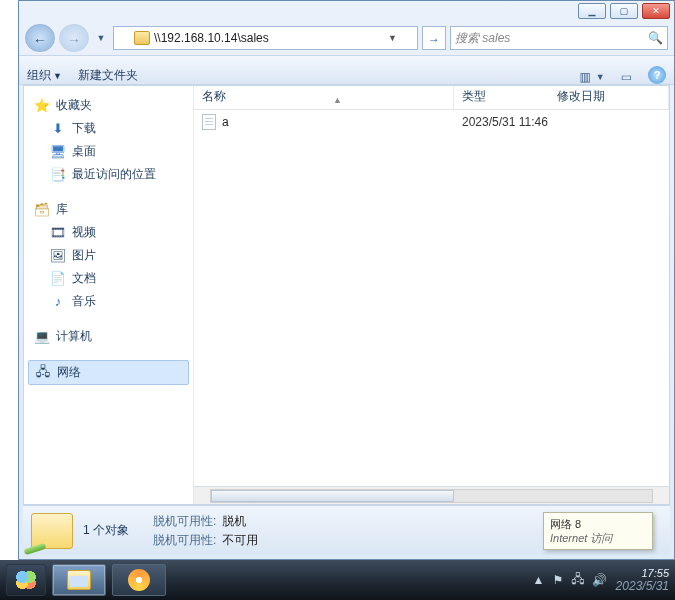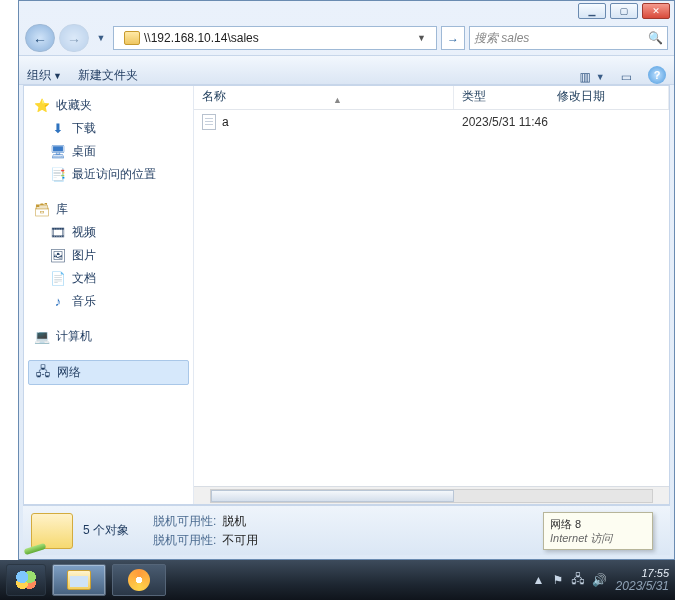--- a/index.html
+++ b/index.html
@@ -4,25 +4,25 @@
 <style>
   * { box-sizing: border-box; margin: 0; padding: 0; font-family: "Microsoft YaHei", "Segoe UI", Tahoma, sans-serif; }
   body { width: 675px; height: 600px; background: #fff; overflow: hidden; position: relative; }
   .window { position: absolute; left: 18px; top: 0; width: 657px; height: 560px; border: 1px solid #6a8bb1; background: linear-gradient(#eaf1fb,#dfeaf7); display: flex; flex-direction: column; }
   .titlebar { height: 20px; display:flex; justify-content:flex-end; gap:4px; padding:2px 4px; }
   .tbtn { width:28px; height:16px; border:1px solid #6a8ab0; background:linear-gradient(#f6fbff,#d7e5f5); border-radius:2px; display:flex;align-items:center;justify-content:center;font-size:9px;color:#36547a;}
   .tbtn.close{background:linear-gradient(#f59a8d,#d84a3b);color:#fff;border-color:#a1392e;}
   .addrbar { height:34px; display:flex; align-items:center; padding:3px 6px; gap:4px;}
   .navbtn { width:30px; height:28px; border:1px solid #9fb9d6; border-radius:14px; background:radial-gradient(#cfe3f8,#8cb2dc); display:flex;align-items:center;justify-content:center;color:#214b78;font-size:14px;}
   .navdrop{width:16px;height:28px;display:flex;align-items:center;justify-content:center;color:#3a5d87;font-size:9px;}
-  .addr{flex:1;height:24px;background:#fff;border:1px solid #9fb9d6;display:flex;align-items:center;padding:0 10px;font-size:12px;color:#222;gap:4px;}
+  .addr{flex:1;height:24px;background:#fff;border:1px solid #9fb9d6;display:flex;align-items:center;padding:0 20px;font-size:12px;color:#222;gap:4px;}
   .addr .foldericon{width:16px;height:14px;background:linear-gradient(#ffe9a6,#eec661);border:1px solid #c79a2e;border-radius:2px;}
   .dd{font-size:9px;color:#555;margin-left:auto;}
   .ref{width:24px;height:24px;border:1px solid #9fb9d6;background:#fff;display:flex;align-items:center;justify-content:center;color:#1b5a9a;font-size:12px;}
-  .search{width:199px;height:24px;border:1px solid #9fb9d6;background:#fff;display:flex;align-items:center;padding:0 4px;font-size:12px;color:#888;font-style:italic;}
+  .search{width:218px;height:24px;border:1px solid #9fb9d6;background:#fff;display:flex;align-items:center;padding:0 4px;font-size:12px;color:#888;font-style:italic;}
   .search .mglass{margin-left:auto;color:#4d79aa;font-style:normal;}
   .toolbar{height:30px;border-top:1px solid #c7d6ea;border-bottom:1px solid #c7d6ea;background:linear-gradient(#f2f7fd,#dbe6f4);display:flex;align-items:flex-end;padding:0 8px;gap:16px;font-size:12px;color:#1e3a5f;}
   .tbdrop{font-size:9px;margin-left:2px;}
   .spacer{flex:1;}
   .tbicon{display:flex;align-items:center;gap:3px;color:#3a5d87;font-size:12px;}
   .tbicon.help{width:18px;height:18px;border-radius:50%;background:radial-gradient(#bfe1ff,#4a98dd);color:#fff;justify-content:center;font-size:11px;font-weight:bold;}
   .content{flex:1;display:flex;background:#fff;border:1px solid #c7d6ea;margin:0 4px;overflow:hidden;}
   .nav{width:170px;border-right:1px solid #e3e9f2;padding:8px 4px;font-size:12px;color:#1e3a5f;overflow:hidden;}
   .navgroup{margin-bottom:12px;}
   .navitem{display:flex;align-items:center;gap:6px;padding:3px 6px;border-radius:2px;}
@@ -172,21 +172,21 @@
       <div class="hscroll">
         <div class="strack">
             <div class="sthumb"></div>
           </div>
       </div>
     </div>
   </div>
 
   <div class="details">
     <div class="bigfolder"></div>
-    <div style="min-width:60px">5 个对象</div>
+    <div style="min-width:60px">1 个对象</div>
     <div class="dgrid">
       <span class="dk">脱机可用性:</span>
       <span class="dv">脱机</span>
       <span class="dk">脱机可用性:</span>
       <span class="dv">不可用</span>
     </div>
   </div>
 </div>
 
 <div class="tooltip">

